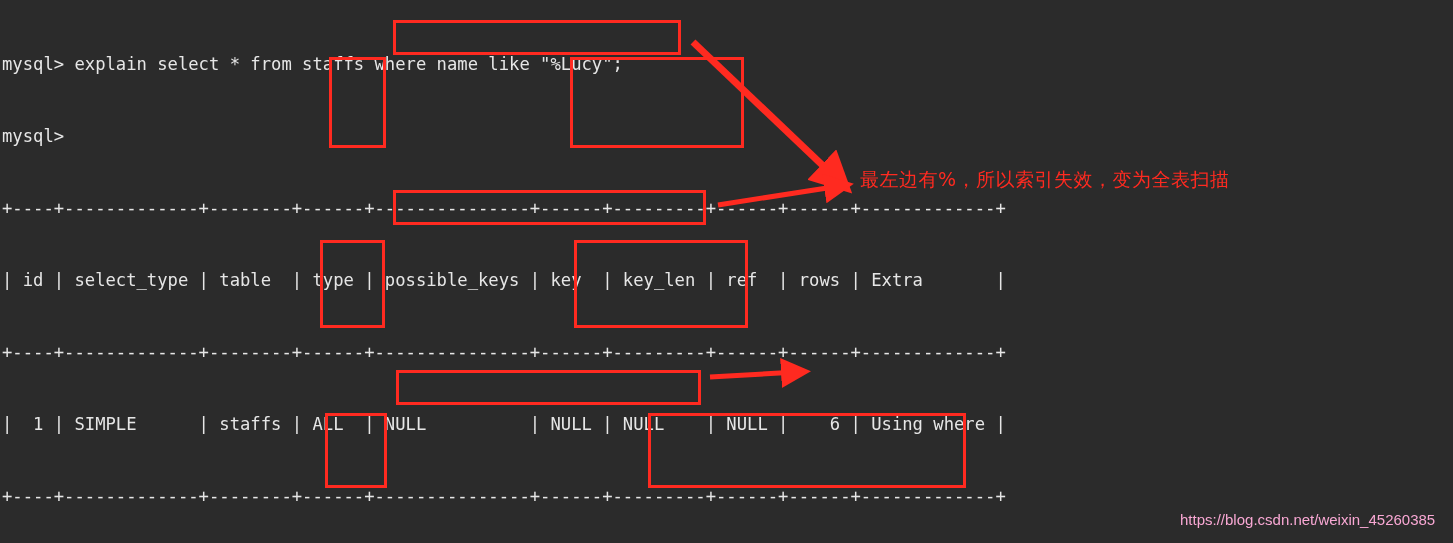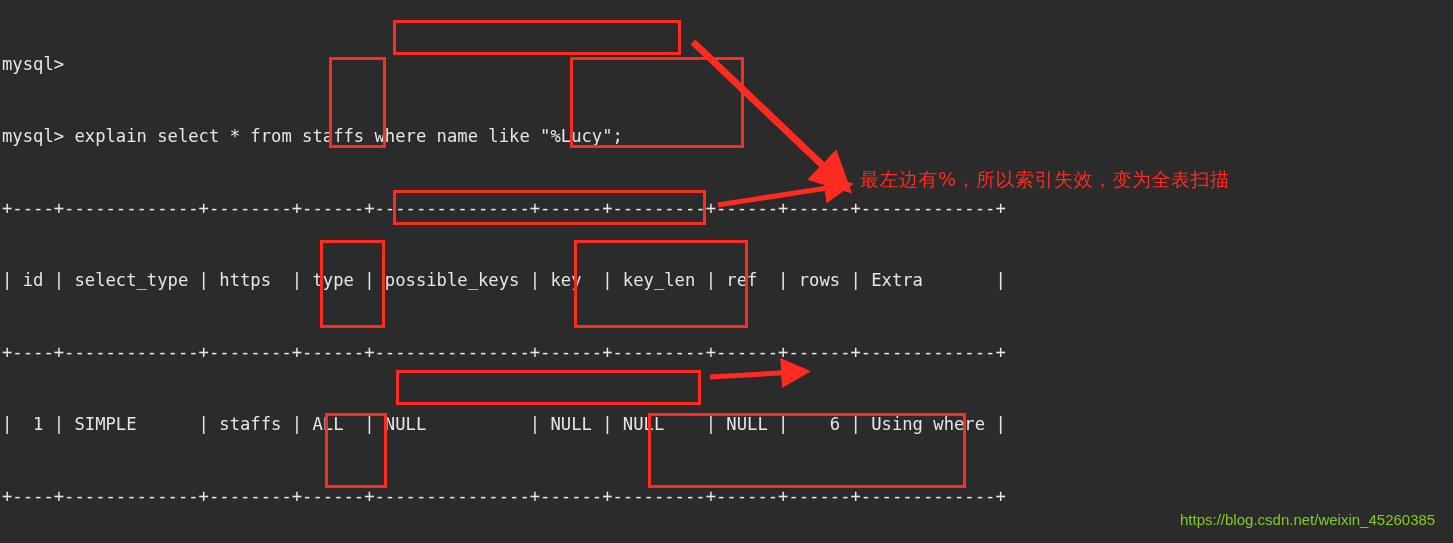--- a/index.html
+++ b/index.html
@@ -33,35 +33,35 @@
     position:absolute;
     color:#ff2a20;
     font-family:"DejaVu Sans","Liberation Sans",sans-serif;
     font-size:19px;
     line-height:22px;
     white-space:pre;
     letter-spacing:0.5px;
   }
   .watermark{
     position:absolute;
-    color:#84cc16;
+    color:#f9a8d4;
     font-family:"Liberation Sans","DejaVu Sans",sans-serif;
     font-size:15px;
     white-space:pre;
   }
   svg.arrows{position:absolute;left:0;top:0;width:1453px;height:543px;}
 </style>
 </head>
 <body>
 
 <div id="terminal">
+  <div class="line">mysql&gt; explain select * from staffs where name like "%Lucy";</div>
   <div class="line">mysql&gt;</div>
-  <div class="line">mysql&gt; explain select * from staffs where name like "%Lucy";</div>
   <div class="line">+----+-------------+--------+------+---------------+------+---------+------+------+-------------+</div>
-  <div class="line">| id | select_type | https  | type | possible_keys | key  | key_len | ref  | rows | Extra       |</div>
+  <div class="line">| id | select_type | table  | type | possible_keys | key  | key_len | ref  | rows | Extra       |</div>
   <div class="line">+----+-------------+--------+------+---------------+------+---------+------+------+-------------+</div>
   <div class="line">|  1 | SIMPLE      | staffs | ALL  | NULL          | NULL | NULL    | NULL |    6 | Using where |</div>
   <div class="line">+----+-------------+--------+------+---------------+------+---------+------+------+-------------+</div>
   
   
   
   
   
   
   

